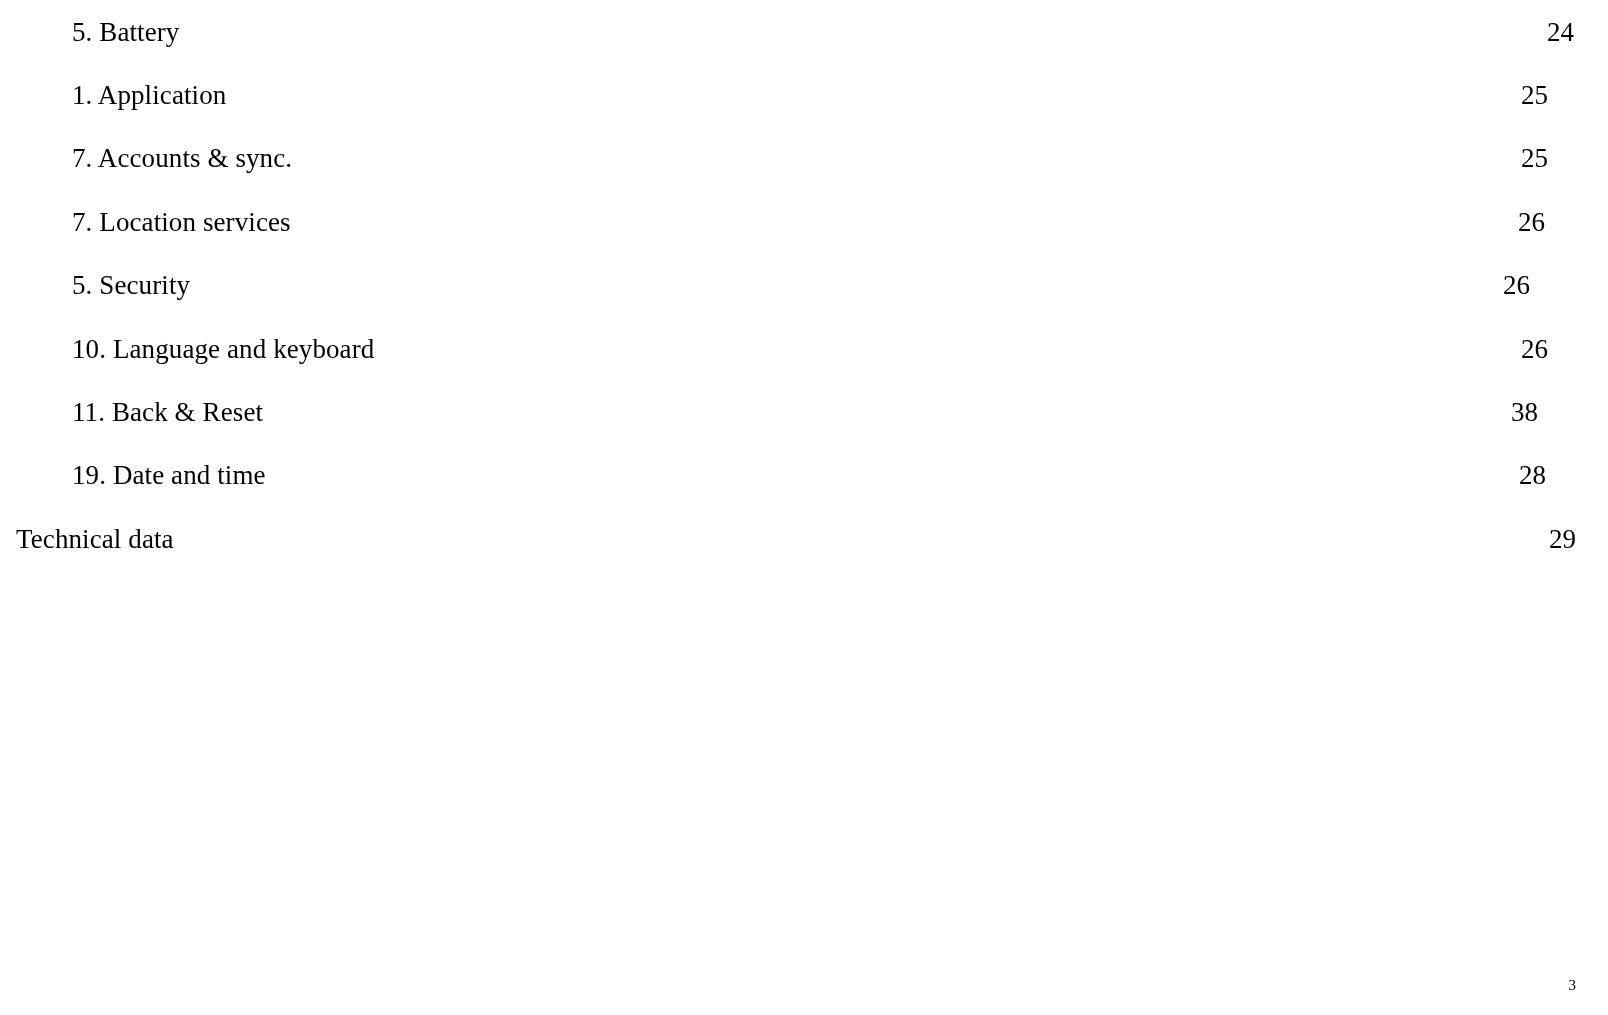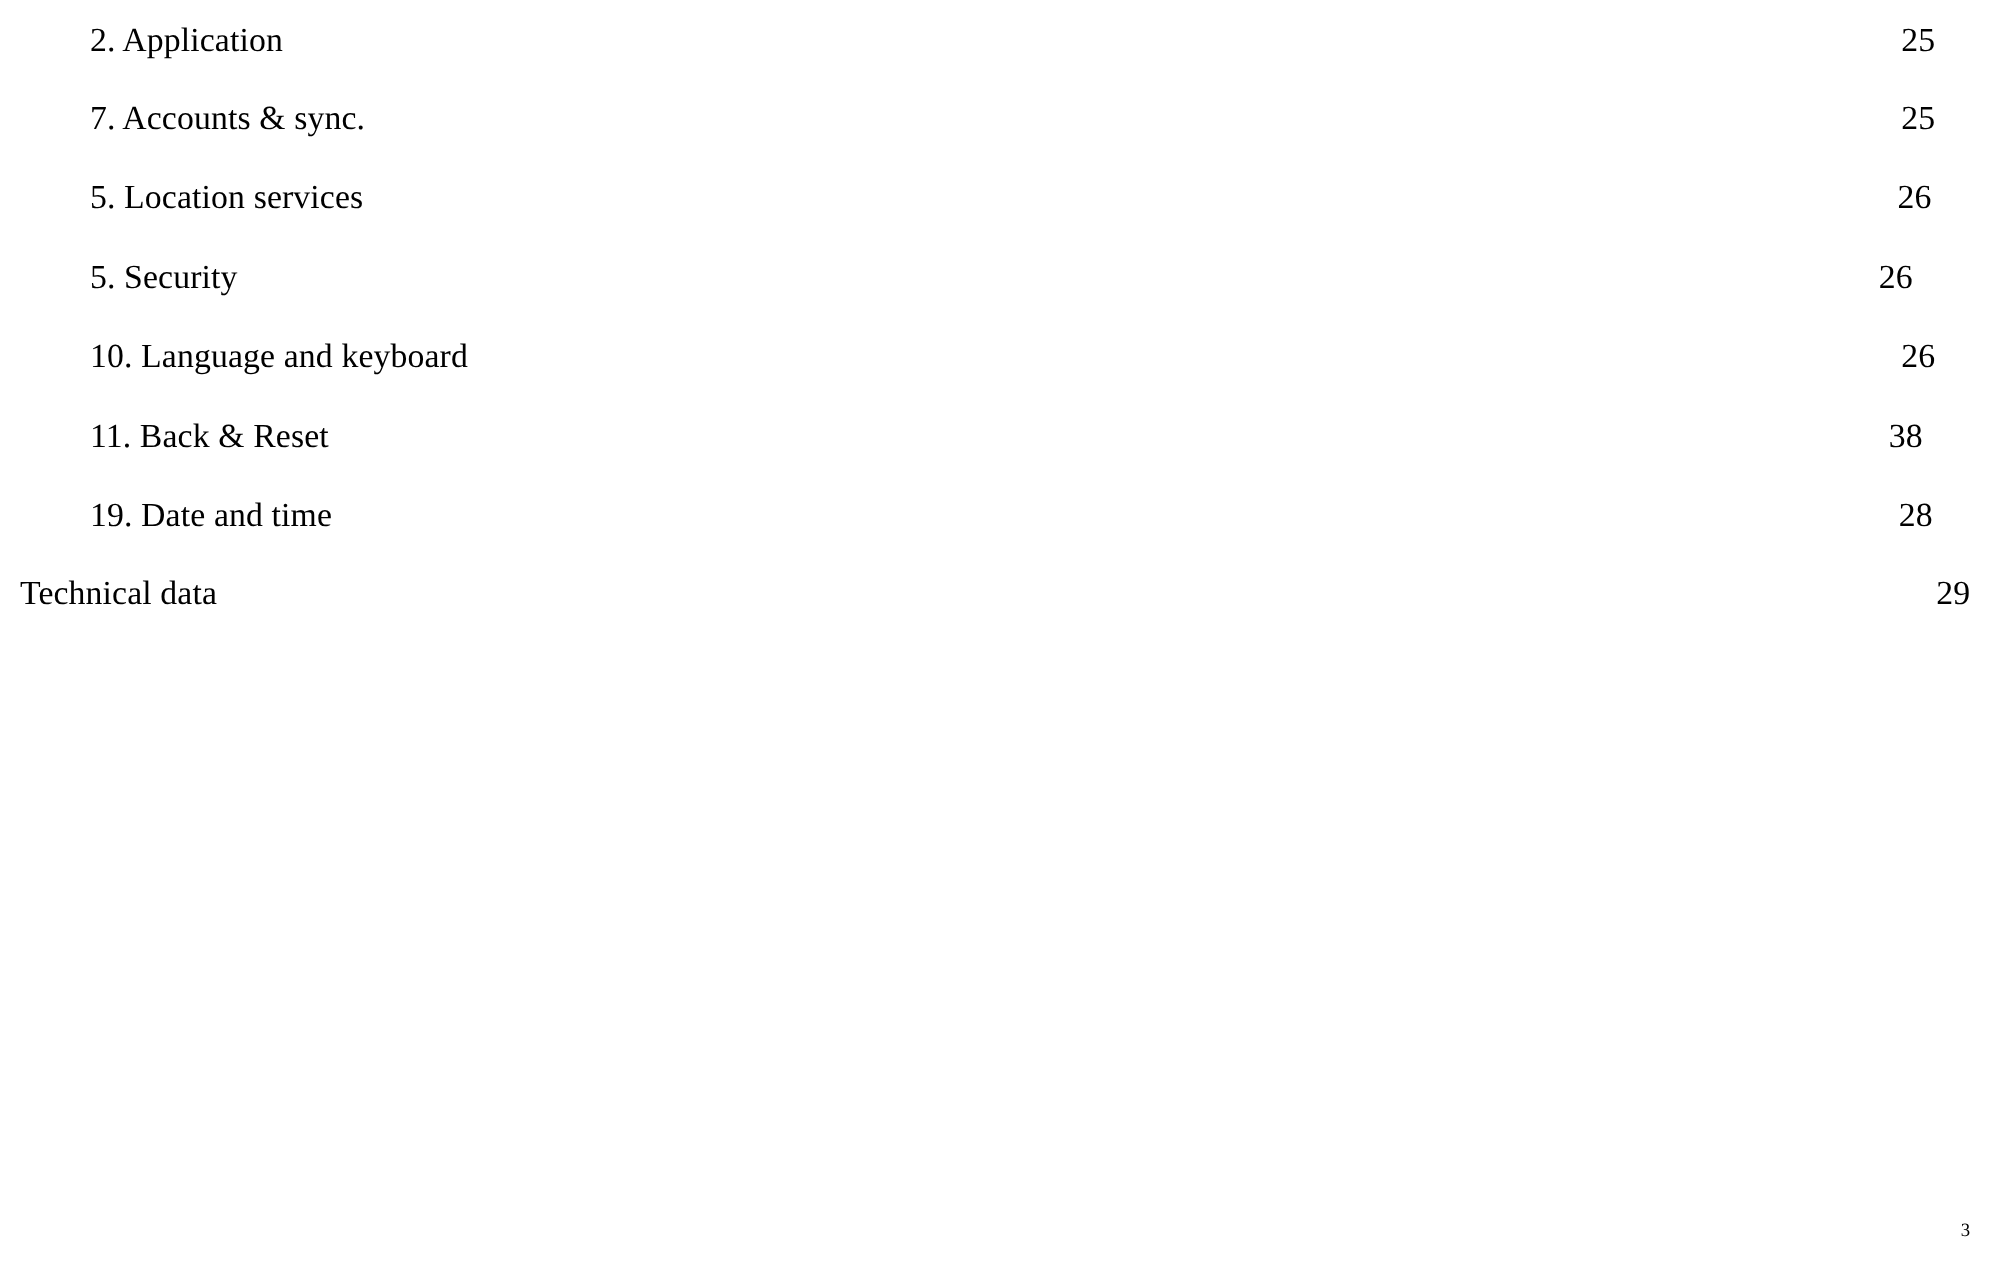--- a/index.html
+++ b/index.html
@@ -75,29 +75,33 @@
     color: #000000;
   }
 </style>
 </head>
 <body>
 
 <div class="page">
 
   <div class="toc">
       <div class="toc-row indent">
-        <span class="toc-label">2. Application</span>
+        <span class="toc-label">5. Battery</span>
+        <span class="toc-page" style="right: 34px;">24</span>
+      </div>
+      <div class="toc-row indent">
+        <span class="toc-label">1. Application</span>
         <span class="toc-page" style="right: 60px;">25</span>
       </div>
       <div class="toc-row indent">
         <span class="toc-label">7. Accounts &amp; sync.</span>
         <span class="toc-page" style="right: 60px;">25</span>
       </div>
       <div class="toc-row indent">
-        <span class="toc-label">5. Location services</span>
+        <span class="toc-label">7. Location services</span>
         <span class="toc-page" style="right: 63px;">26</span>
       </div>
       <div class="toc-row indent">
         <span class="toc-label">5. Security</span>
         <span class="toc-page" style="right: 78px;">26</span>
       </div>
       <div class="toc-row indent">
         <span class="toc-label">10. Language and keyboard</span>
         <span class="toc-page" style="right: 60px;">26</span>
       </div>

